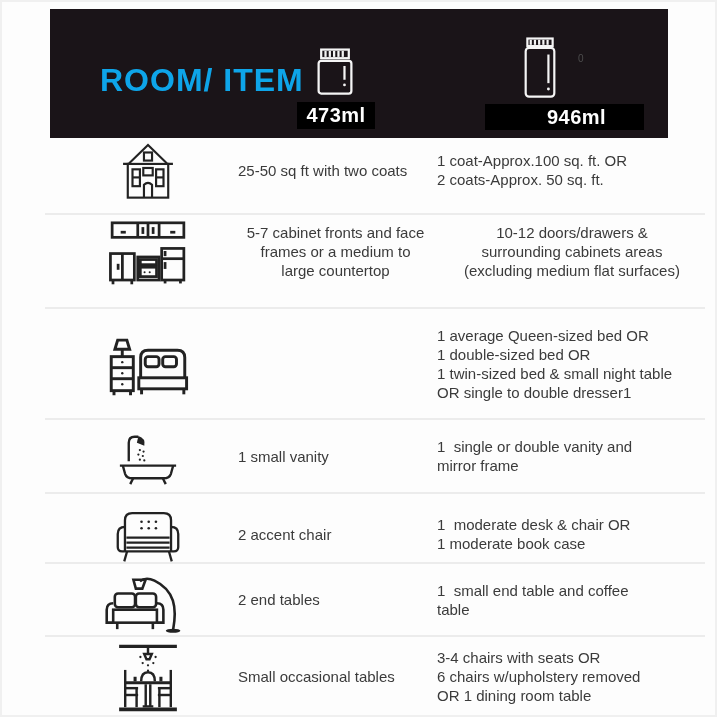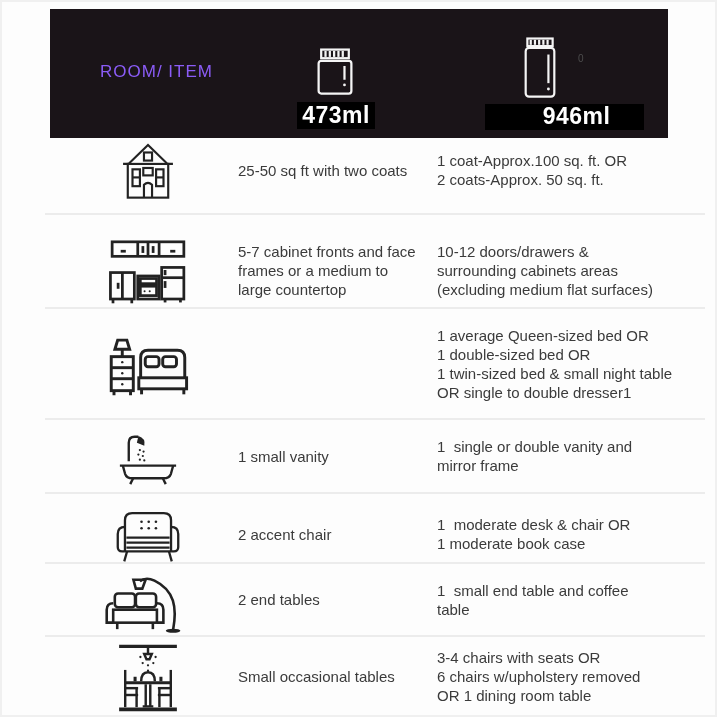--- a/index.html
+++ b/index.html
@@ -1,24 +1,24 @@
 <!DOCTYPE html>
 <html><head>
 <meta charset="utf-8">
 <style>
   html,body{margin:0;padding:0;}
   body{font-family:"Liberation Sans","DejaVu Sans",sans-serif;background:#ffffff;}
   #stage{position:relative;width:717px;height:717px;background:#fdfdfd;overflow:hidden;
          box-shadow:inset 0 0 0 2px #f0f0f0; }
   
   .hdr{position:absolute;left:50px;top:9px;width:618px;height:129px;background:#1a1418;}
-  .hdr-title{position:absolute;left:50px;top:53px;color:#8b5cf6;font-size:17px;font-weight:normal;letter-spacing:1px;}
+  .hdr-title{position:absolute;left:50px;top:53px;color:#0ea5e9;font-size:32px;font-weight:bold;letter-spacing:1px;}
   .can{position:absolute;}
-  .badge{position:absolute;background:#000;color:#fff;font-weight:bold;font-size:23px;
-         display:flex;align-items:flex-end;justify-content:center;letter-spacing:0.5px;}
+  .badge{position:absolute;background:#000;color:#fff;font-weight:bold;font-size:20px;
+         display:flex;align-items:center;justify-content:center;letter-spacing:0.5px;}
   .watermark{position:absolute;left:528px;top:44px;color:#4d4d4d;font-size:10px;}
   
   .row{position:absolute;left:0;width:717px;}
   .sep{position:absolute;left:45px;width:660px;height:2px;background:#ececec;}
   .cell{position:absolute;top:0;height:100%;display:flex;flex-direction:column;justify-content:center;}
   .icon-cell{left:98px;width:100px;align-items:center;}
   .mid-cell{left:238px;width:195px;}
   .right-cell{left:437px;width:270px;}
   .txt{font-size:15px;line-height:19px;color:#3b3b3b;white-space:pre;}
   svg.lineart{stroke:#222;stroke-width:3.2;fill:none;stroke-linecap:butt;stroke-linejoin:miter;}
@@ -86,21 +86,21 @@
     <div class="cell mid-cell">
       <div class="txt">25-50 sq ft with two coats</div>
     </div>
     <div class="cell right-cell">
       <div class="txt">1 coat-Approx.100 sq. ft. OR</div>
       <div class="txt">2 coats-Approx. 50 sq. ft.</div>
     </div>
   </div>
   <div class="sep" style="top:213px;"></div>
 
-  <div class="row" style="top:224px;height:92px;">
+  <div class="row" style="top:205px;height:92px;text-align:center;">
     <div class="cell icon-cell">
       <svg class="lineart" width="88" height="70" viewBox="0 0 100 82">
         <rect x="8" y="8" width="84" height="17"></rect>
         <line x1="38" y1="8" x2="38" y2="25"></line>
           <line x1="50" y1="8" x2="50" y2="25"></line>
           <line x1="63" y1="8" x2="63" y2="25"></line>
         <line x1="18" y1="19" x2="24" y2="19"></line>
           <line x1="44" y1="13" x2="44" y2="21"></line>
           <line x1="56" y1="13" x2="56" y2="21"></line>
         <line x1="76" y1="19" x2="82" y2="19"></line>

